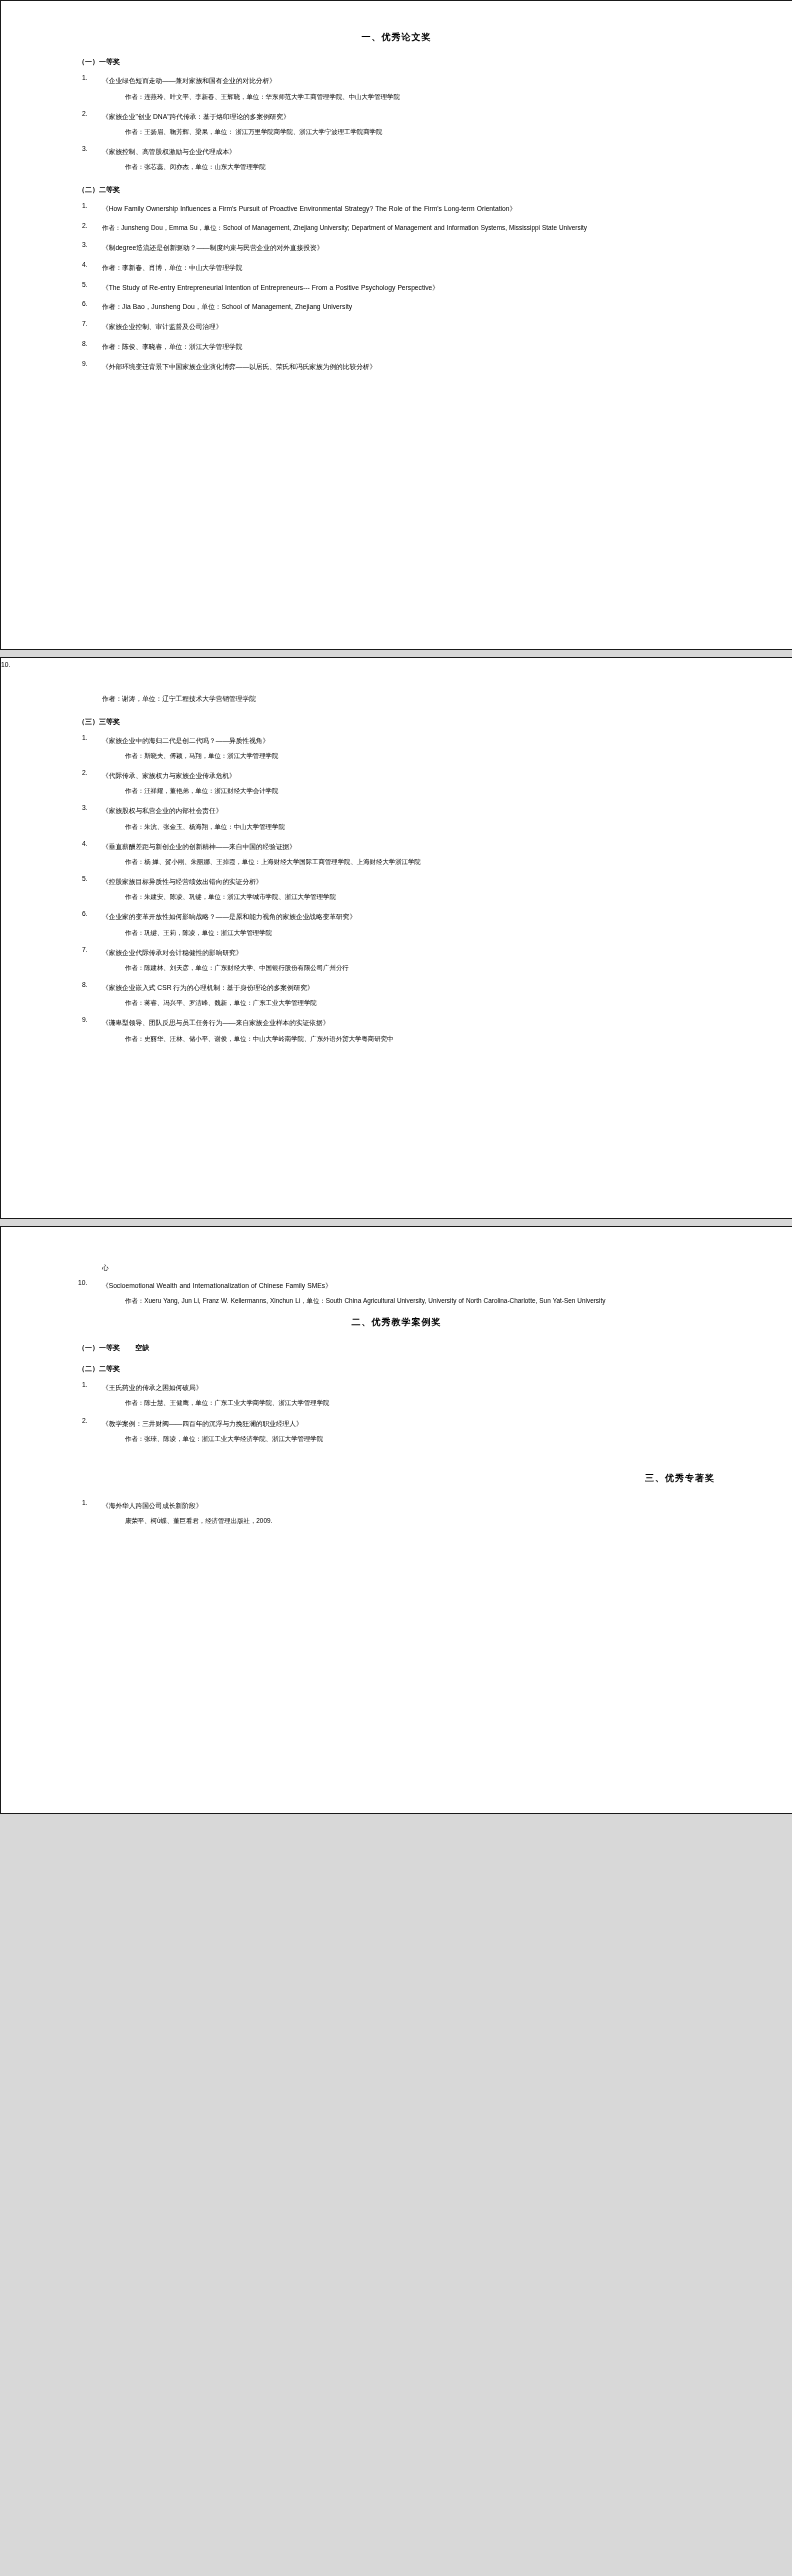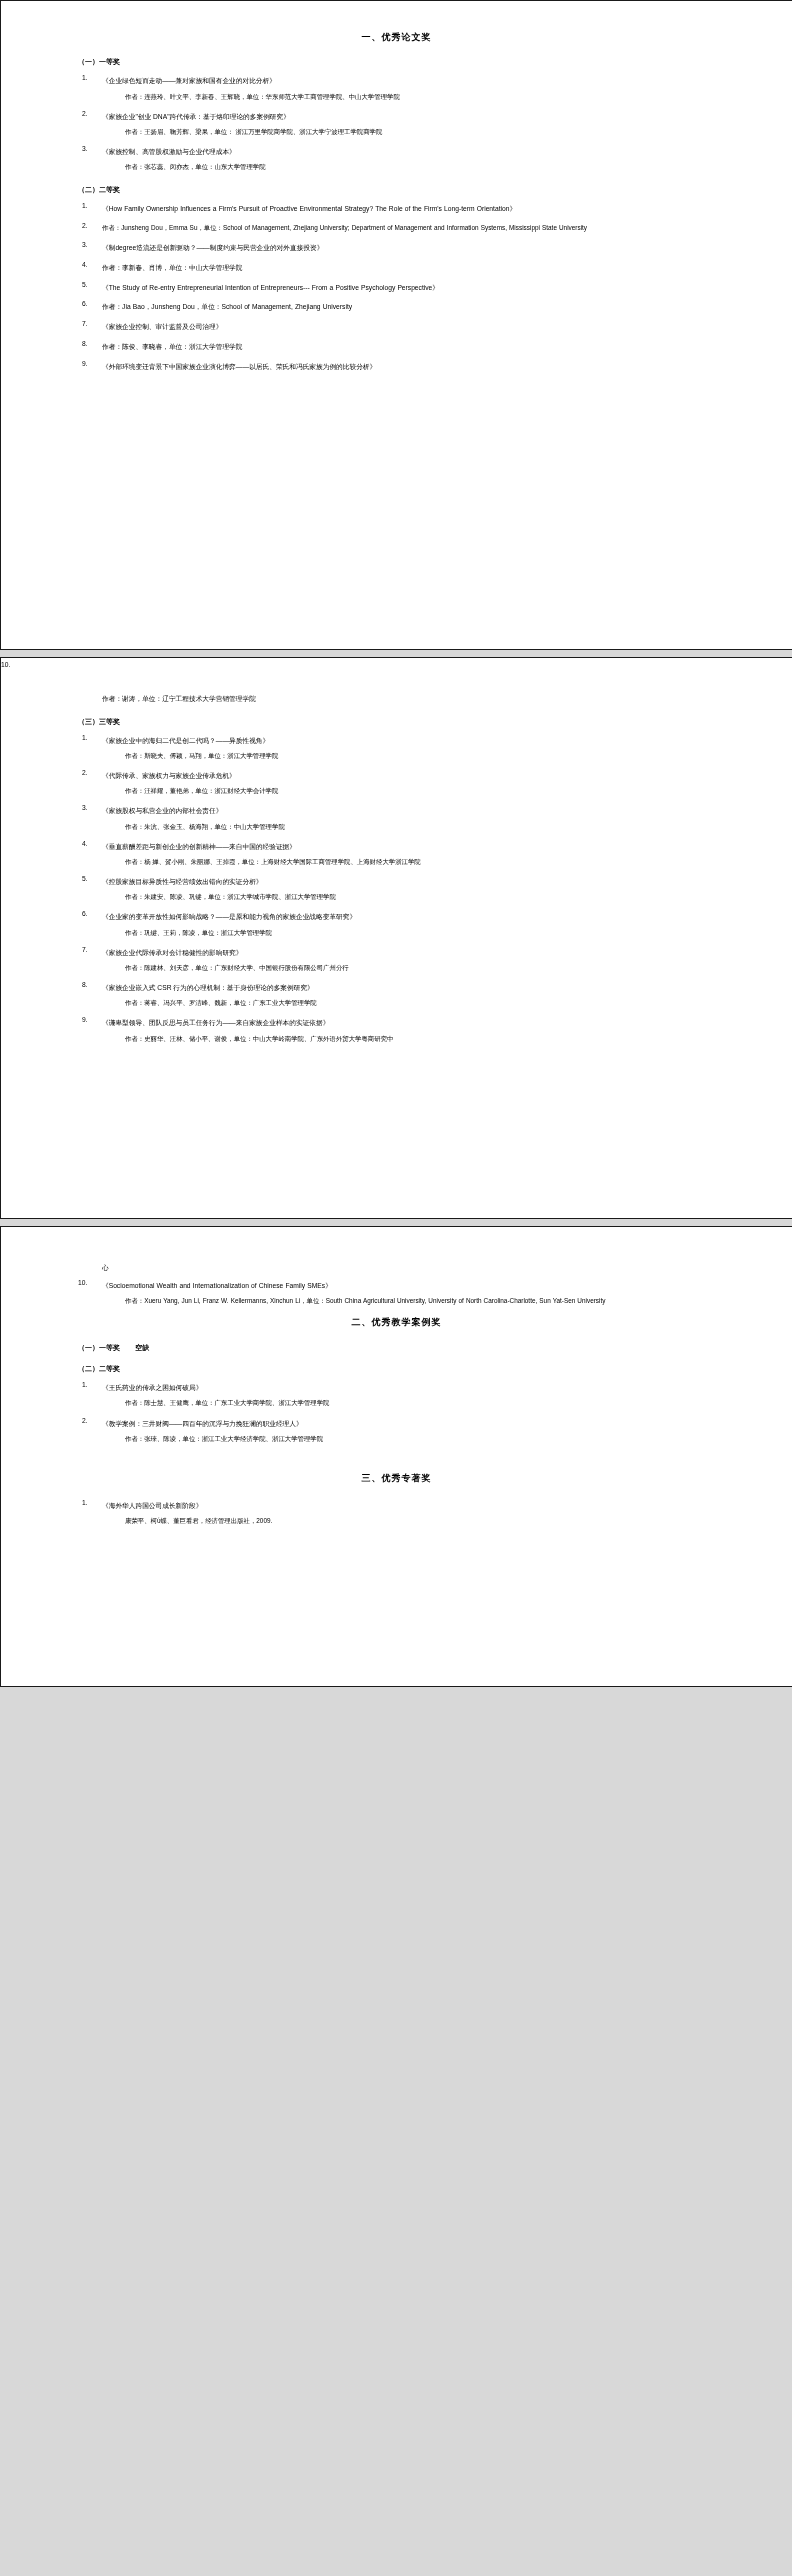--- a/index.html
+++ b/index.html
@@ -227,21 +227,21 @@
         <span class="num">9.</span>
         <div class="title-line">《谦卑型领导、团队反思与员工任务行为——来自家族企业样本的实证依据》</div>
         <div class="author-line">作者：史丽华、汪林、储小平、谢俊，单位：中山大学岭南学院、广东外语外贸大学粤商研究中</div>
       </li>
     </ol>
   </div>
 </div>
 
 <div class="gap"></div>
 
-<div class="page" style="height:461px;">
+<div class="page" style="height:588px;">
   <div class="page-inner">
     <div class="spacer-md"></div>
     <div class="plain-line" style="padding-left:24px;">心</div>
 
     <ol class="award-list" style="margin-top:4.1px;">
       <li>
         <span class="num wide">10.</span>
         <div class="title-line justify-en">《Socioemotional Wealth and Internationalization of Chinese Family SMEs》</div>
         <div class="author-line justify-en">作者：Xueru Yang, Jun Li, Franz W. Kellermanns, Xinchun Li，单位：South China Agricultural University, University of North Carolina-Charlotte, Sun Yat-Sen University</div>
       </li>
@@ -262,21 +262,21 @@
         <div class="title-line">《王氏药业的传承之困如何破局》</div>
         <div class="author-line">作者：陈士慧、王健鹰，单位：广东工业大学商学院、浙江大学管理学院</div>
       </li>
       <li>
         <span class="num">2.</span>
         <div class="title-line">《教学案例：三井财阀——四百年的沉浮与力挽狂澜的职业经理人》</div>
         <div class="author-line">作者：张琜、陈凌，单位：浙江工业大学经济学院、浙江大学管理学院</div>
       </li>
     </ol>
 
-    <h1 class="section-title" style="margin-top:27px;">三、优秀专著奖</h1>
+    <h1 class="section-title" style="margin-top:27px;text-align:right;">三、优秀专著奖</h1>
 
     <ol class="award-list">
       <li>
         <span class="num">1.</span>
         <div class="title-line">《海外华人跨国公司成长新阶段》</div>
         <div class="author-line">康荣平、柯ύ蝶、董巨看君，经济管理出版社，2009.</div>
       </li>
     </ol>
   </div>
 </div>

